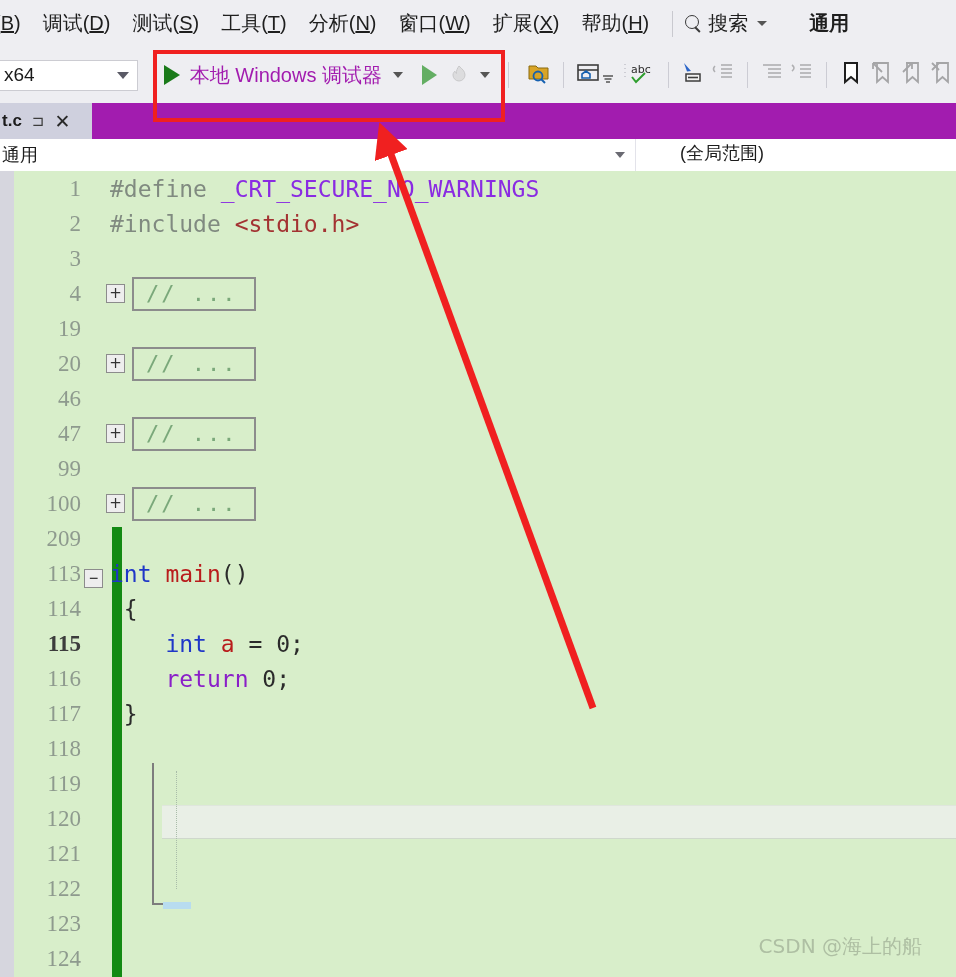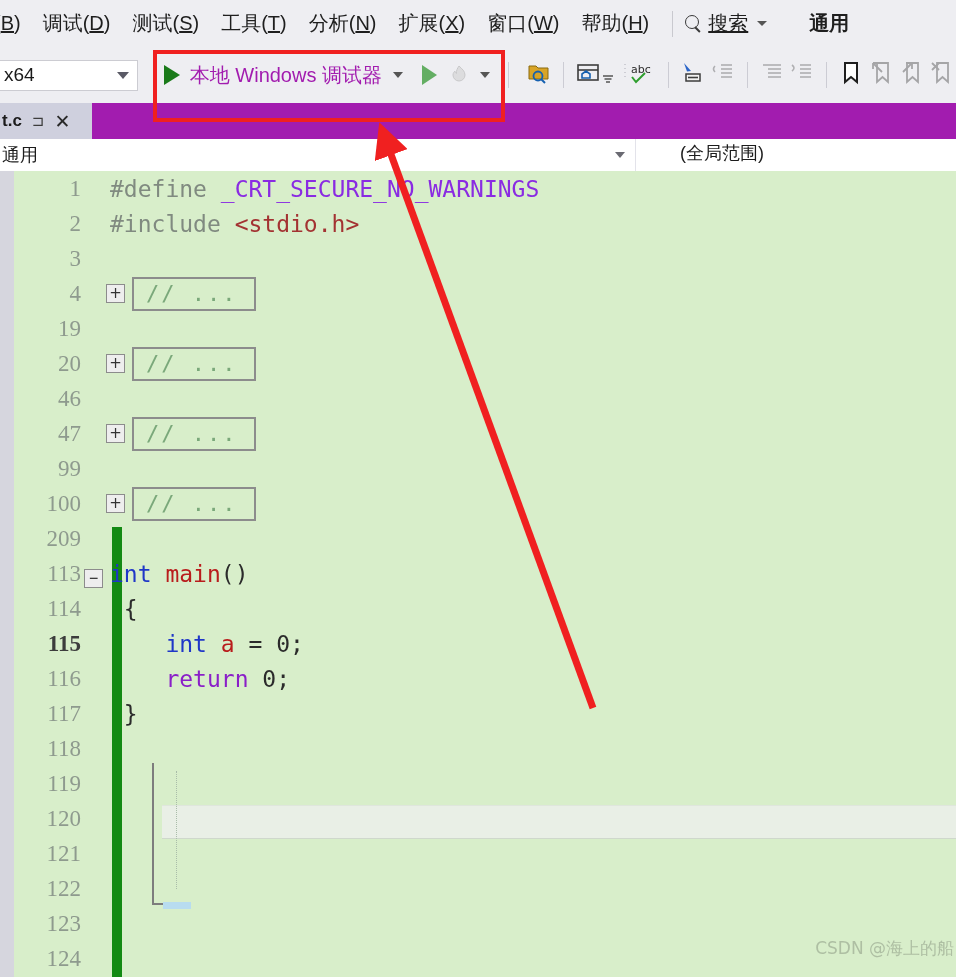--- a/index.html
+++ b/index.html
@@ -26,21 +26,21 @@
     white-space: nowrap;
     line-height: 47px;
   }
   .menu-item .mn { text-decoration: underline; }
   #menu-sep {
     width: 1px; height: 26px; background: #c9c9cf;
     margin: 0 12px;
   }
   #search-area {
     display:flex; align-items:center; gap:6px;
-    font-size: 20px; color:#1e1e1e;text-decoration:underline;
+    font-size: 20px; color:#1e1e1e;
   }
   .mag {
     width:17px; height:17px; position:relative; display:inline-block;
   }
   .mag::before{
     content:""; position:absolute; left:0; top:0;
     width:12px;height:12px;border:1.8px solid #3a3a3a;border-radius:50%;
   }
   .mag::after{
     content:""; position:absolute; left:10px; top:11px;
@@ -195,44 +195,44 @@
   #cur-hl {
     position:absolute; left:162px; top:634px; width:794px; height:34px;
     background:#e9efe6; border-bottom:1px solid #cfd8cc; border-top:1px solid #dfe6dc;
   }
   #cur-tail {
     position:absolute; left:163px; top:731px; width:28px; height:7px; background:#b8dcef;
   }
 
   
   #watermark {
-    position:absolute; right:2px; bottom:17px;
-    font-size:17px; color:#aebfa3;
+    position:absolute; right:34px; bottom:17px;
+    font-size:20px; color:#aebfa3;
     font-family:"DejaVu Sans","Liberation Sans",sans-serif;
   }
 
   
   #ann-rect {
     position:absolute; left:153px; top:50px; width:352px; height:72px;
     border:4px solid #f02020; pointer-events:none;
   }
   #ann-arrow { position:absolute; left:0; top:0; width:956px; height:977px; pointer-events:none; }
 </style>
 </head>
 <body>
 
 <div id="menubar">
   <div id="menu-items" style="display: flex; align-items: center;">
       <div class="menu-item" style="padding-left: 0px; margin-left: -6px;">(<span class="mn">B</span>)</div>
       <div class="menu-item">调试(<span class="mn">D</span>)</div>
       <div class="menu-item">测试(<span class="mn">S</span>)</div>
       <div class="menu-item">工具(<span class="mn">T</span>)</div>
       <div class="menu-item">分析(<span class="mn">N</span>)</div>
+      <div class="menu-item">窗口(<span class="mn">W</span>)</div>
       <div class="menu-item">扩展(<span class="mn">X</span>)</div>
-      <div class="menu-item">窗口(<span class="mn">W</span>)</div>
       <div class="menu-item">帮助(<span class="mn">H</span>)</div>
     </div>
   <div id="menu-sep"></div>
   <div id="search-area">
     <span class="mag"></span>
     <span>搜索</span>
     <span class="caret-dn"></span>
   </div>
   <div id="general-label">通用</div>
 </div>

